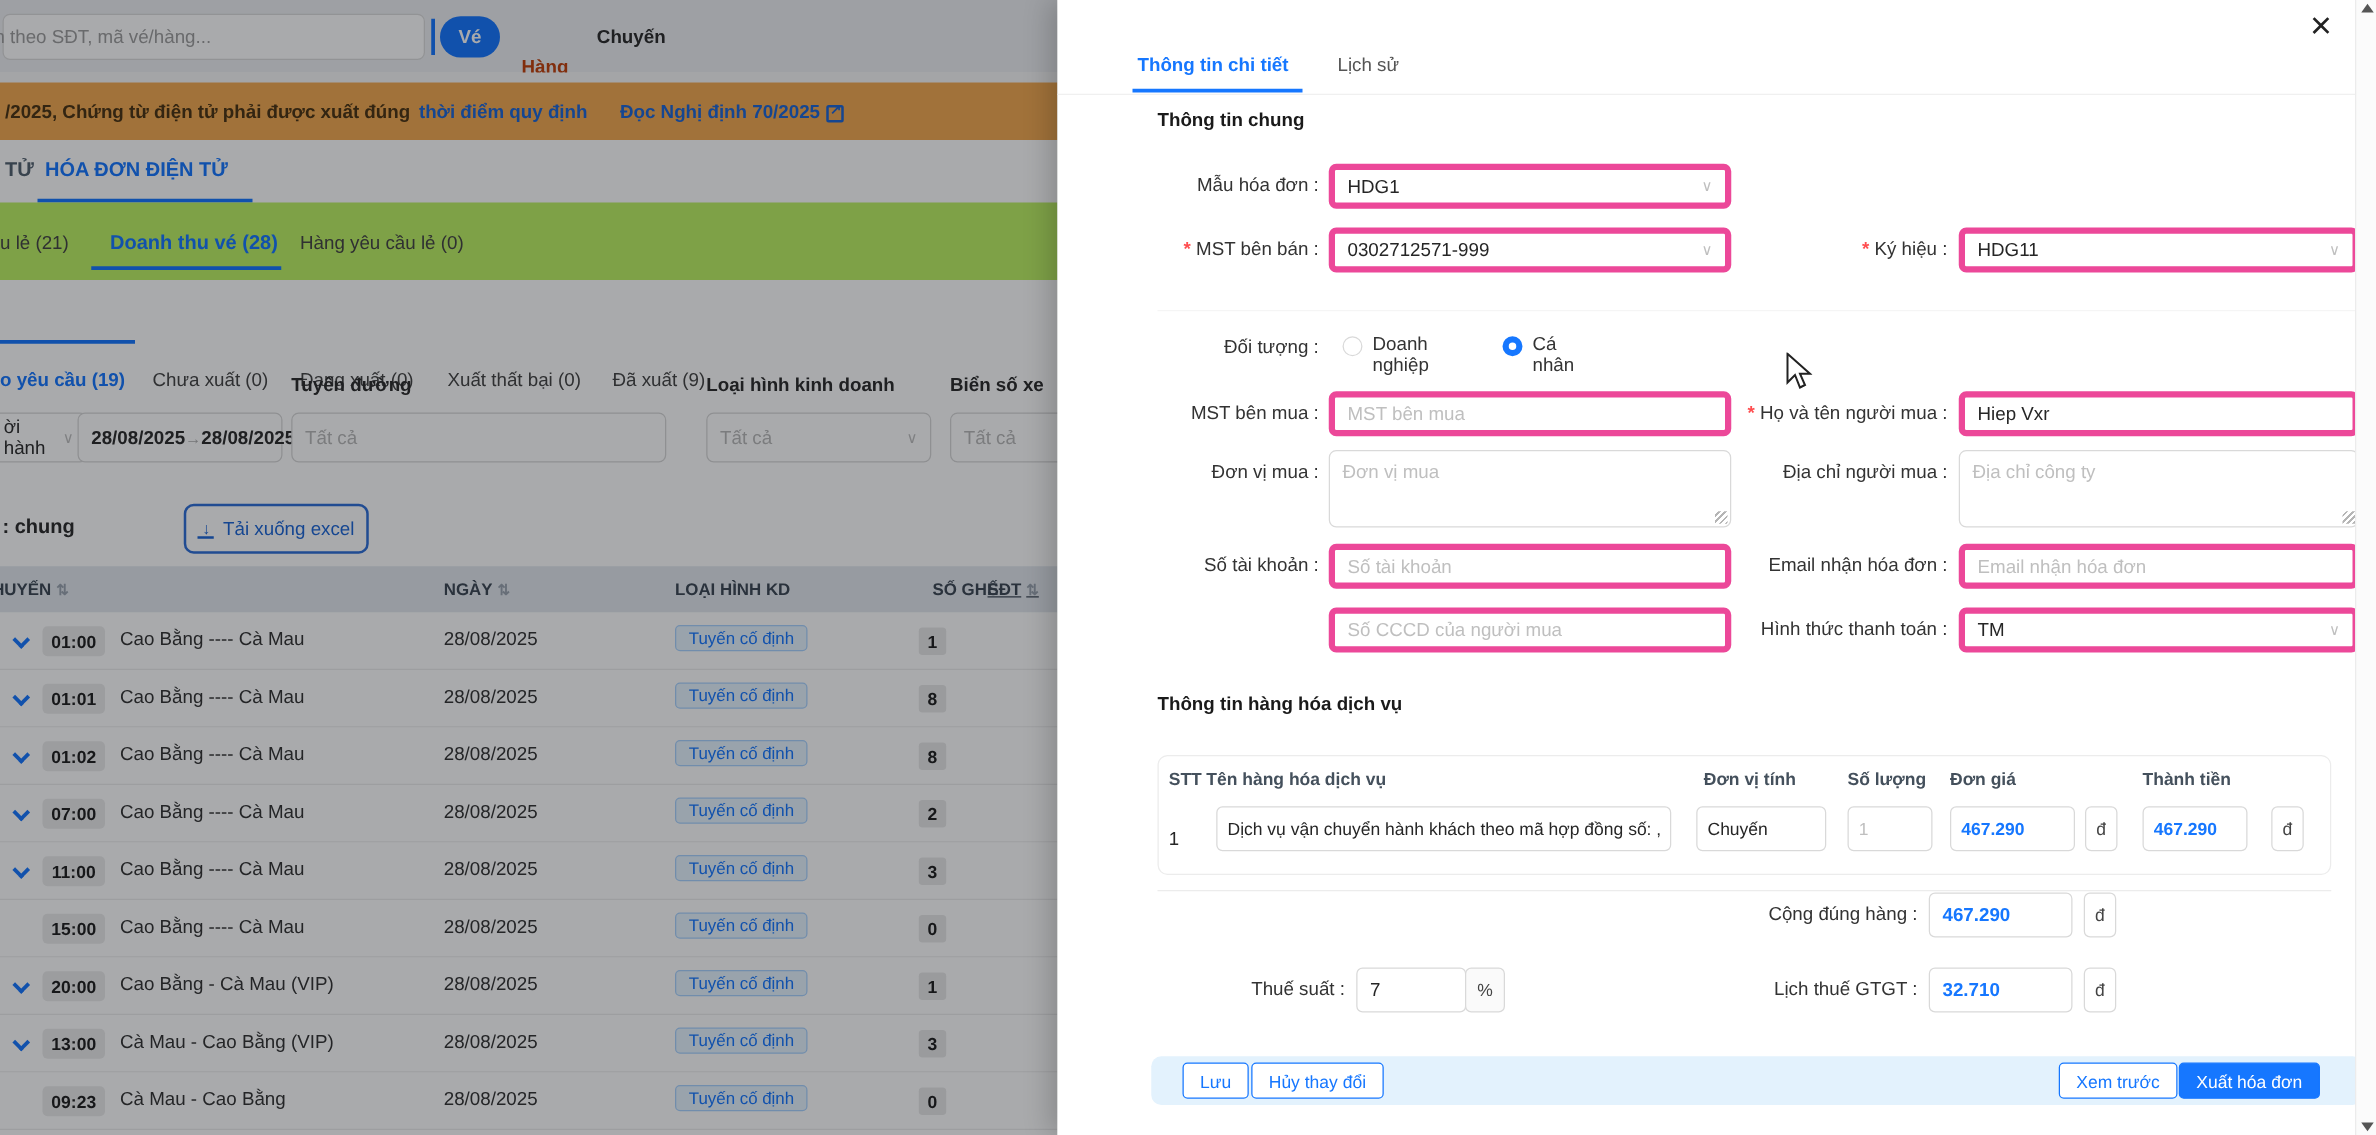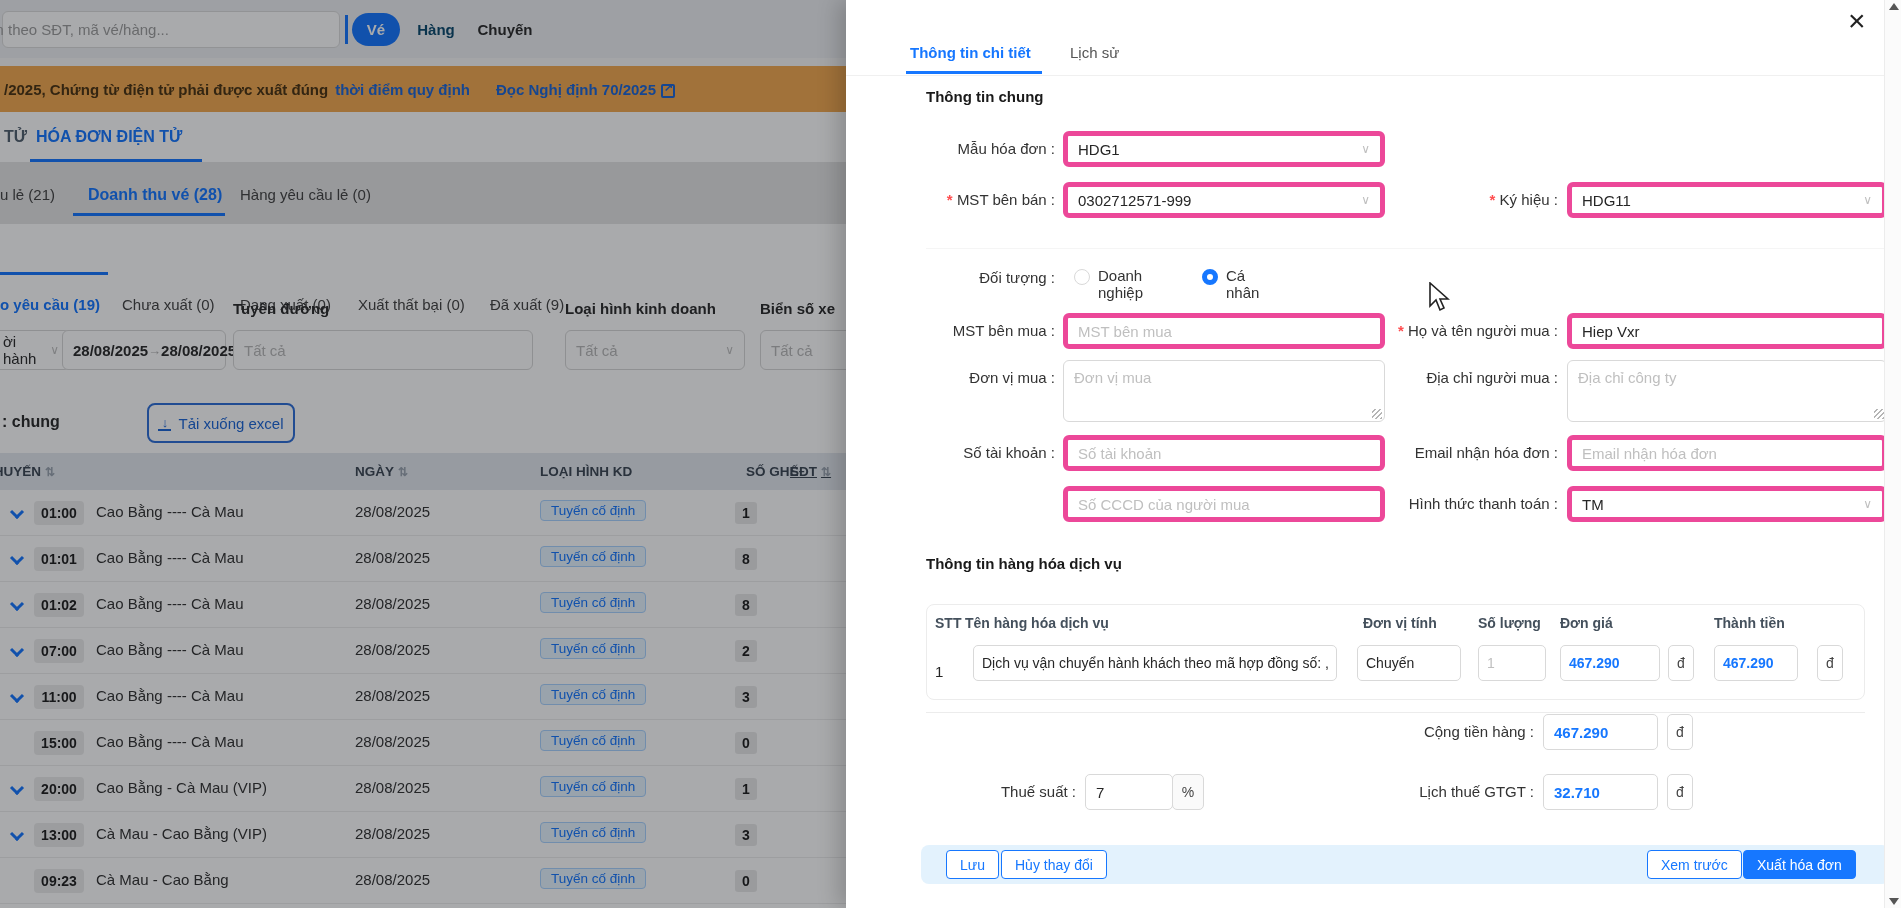--- a/index.html
+++ b/index.html
@@ -11,39 +11,39 @@
   .left-app { position:absolute; left:0; top:0; width:846px; height:908px; background:#fff; overflow:hidden; }
   .topbar { position:absolute; left:0; top:0; width:846px; height:58px; background:#eef0f3; }
   .search-box { position:absolute; left:2px; top:11px; width:338px; height:37px; background:#fff;
     border:1px solid #dcdcdc; border-radius:6px; }
   .search-box input { position:absolute; left:-30px; top:0; width:368px; height:35px; border:0; outline:0;
     background:transparent; font-size:15px; color:#555; padding-left:10px; font-family:inherit; }
   .search-box input::placeholder { color:#9d9d9d; }
   .top-vline { position:absolute; left:345px; top:15px; width:3px; height:29px; background:#1677ff; }
   .pill { position:absolute; top:13px; height:33px; line-height:33px; text-align:center; font-size:15px; font-weight:bold; }
   .pill-ve { left:352px; width:48px; background:#1677ff; color:#fff; border-radius:17px; }
-  .pill-hang { left:410px; width:52px; color:#0c4a6e; }
+  .pill-hang { left:410px; width:52px; color:#c2410c;margin-top:24px; }
   .pill-chuyen { left:472px; width:66px; color:#2b2b2b; }
 
   .topgap { position:absolute; left:0; top:58px; width:846px; height:8px; background:#f7f7f7; }
   .banner { position:absolute; left:0; top:66px; width:846px; height:46px; background:#f3a950;
     display:flex; align-items:center; font-size:15px; white-space:nowrap; overflow:hidden; }
   .banner .btxt { color:#4a3413; font-weight:bold; margin-left:4px; }
   .banner .blink { color:#1d66d6; font-weight:bold; margin-left:7px; }
   .banner .blink2 { color:#1d66d6; font-weight:bold; margin-left:26px; }
   .extlink { display:inline-block; width:14px; height:14px; border:2px solid #1d66d6; border-radius:2px;
     margin-left:5px; position:relative; top:2px; }
   .extlink::before { content:"↗"; position:absolute; left:1px; top:-5px; font-size:11px; color:#1d66d6; font-weight:bold; }
 
   .maintabs { position:absolute; left:0; top:112px; width:846px; height:50px; background:#fff; }
   .maintab-frag { position:absolute; left:4px; top:16px; font-size:16px; font-weight:bold; color:#52616f; }
   .maintab-active { position:absolute; left:36px; top:16px; font-size:16px; font-weight:bold; color:#1677ff; }
   .maintab-underline { position:absolute; left:30px; top:47px; width:172px; height:3px; background:#1677ff; }
 
-  .subtabs { position:absolute; left:0; top:162px; width:846px; height:62px; background:#e5e5e5; }
+  .subtabs { position:absolute; left:0; top:162px; width:846px; height:62px; background:#bef264; }
   .subtab { position:absolute; top:24px; font-size:15px; color:#444; }
   .subtab.active { color:#1677ff; font-weight:bold; font-size:16px; }
   .subtab-frag { left:0; }
   .subtab-2 { left:88px; }
   .subtab-underline { position:absolute; left:73px; top:51px; width:152px; height:3px; background:#1677ff; }
   .subtab-3 { left:240px; }
 
   .statustabs { position:absolute; left:0; top:230px; width:846px; height:52px; background:#fff; }
   .sttab { position:absolute; top:18px; font-size:15px; color:#444;margin-top:48px; }
   .sttab.active { color:#1677ff; font-weight:bold; }
@@ -429,21 +429,21 @@
       <div class="gcell g-unit">Chuyến</div>
       <div class="gcell g-qty">1</div>
       <div class="gcell g-price">467.290</div>
       <div class="addon ad-price">đ</div>
       <div class="gcell g-amt">467.290</div>
       <div class="addon ad-amt">đ</div>
     </div>
 
     <div class="gline"></div>
 
-    <span class="sumlbl sub-lbl">Cộng tiền hàng</span>
+    <span class="sumlbl sub-lbl">Cộng đúng hàng</span>
     <div class="sumctl sub-val">467.290</div>
     <div class="addon sub-ad">đ</div>
 
     <span class="sumlbl rate-lbl">Thuế suất</span>
     <div class="sumctl rate-val">7</div>
     <div class="addon rate-ad">%</div>
 
     <span class="sumlbl tax-lbl">Lịch thuế GTGT</span>
     <div class="sumctl tax-val">32.710</div>
     <div class="addon tax-ad">đ</div>

